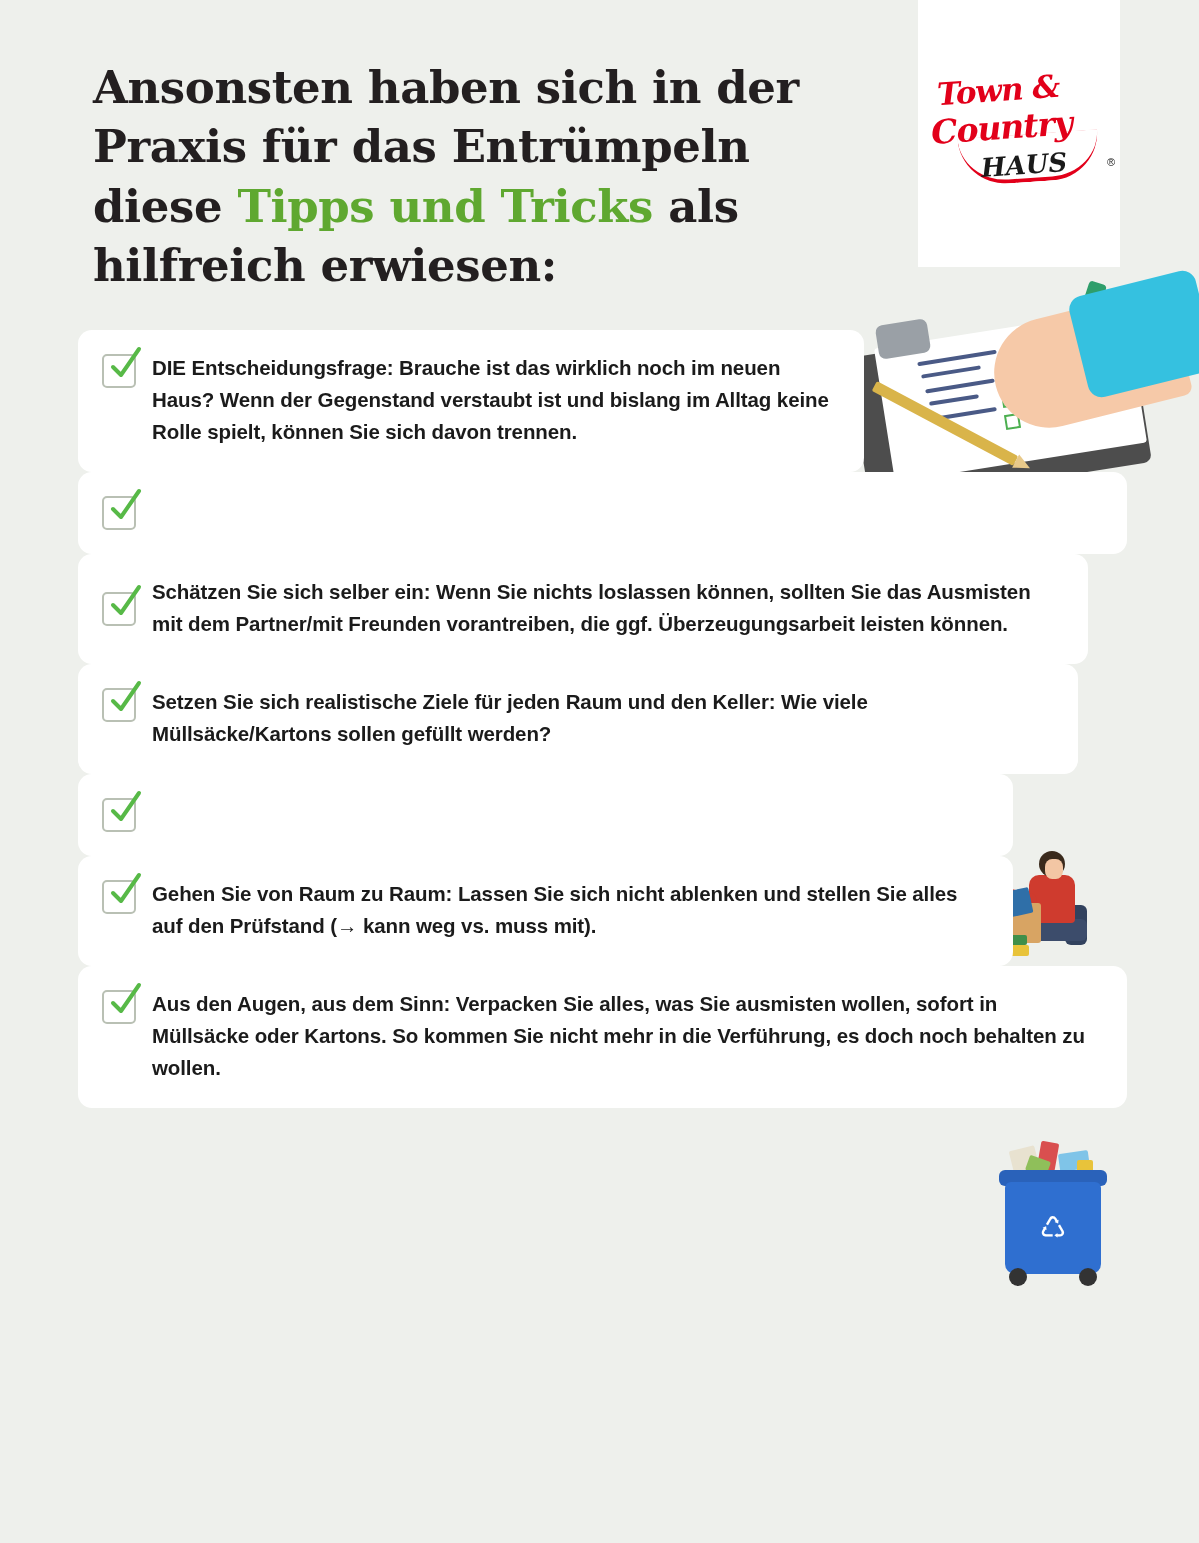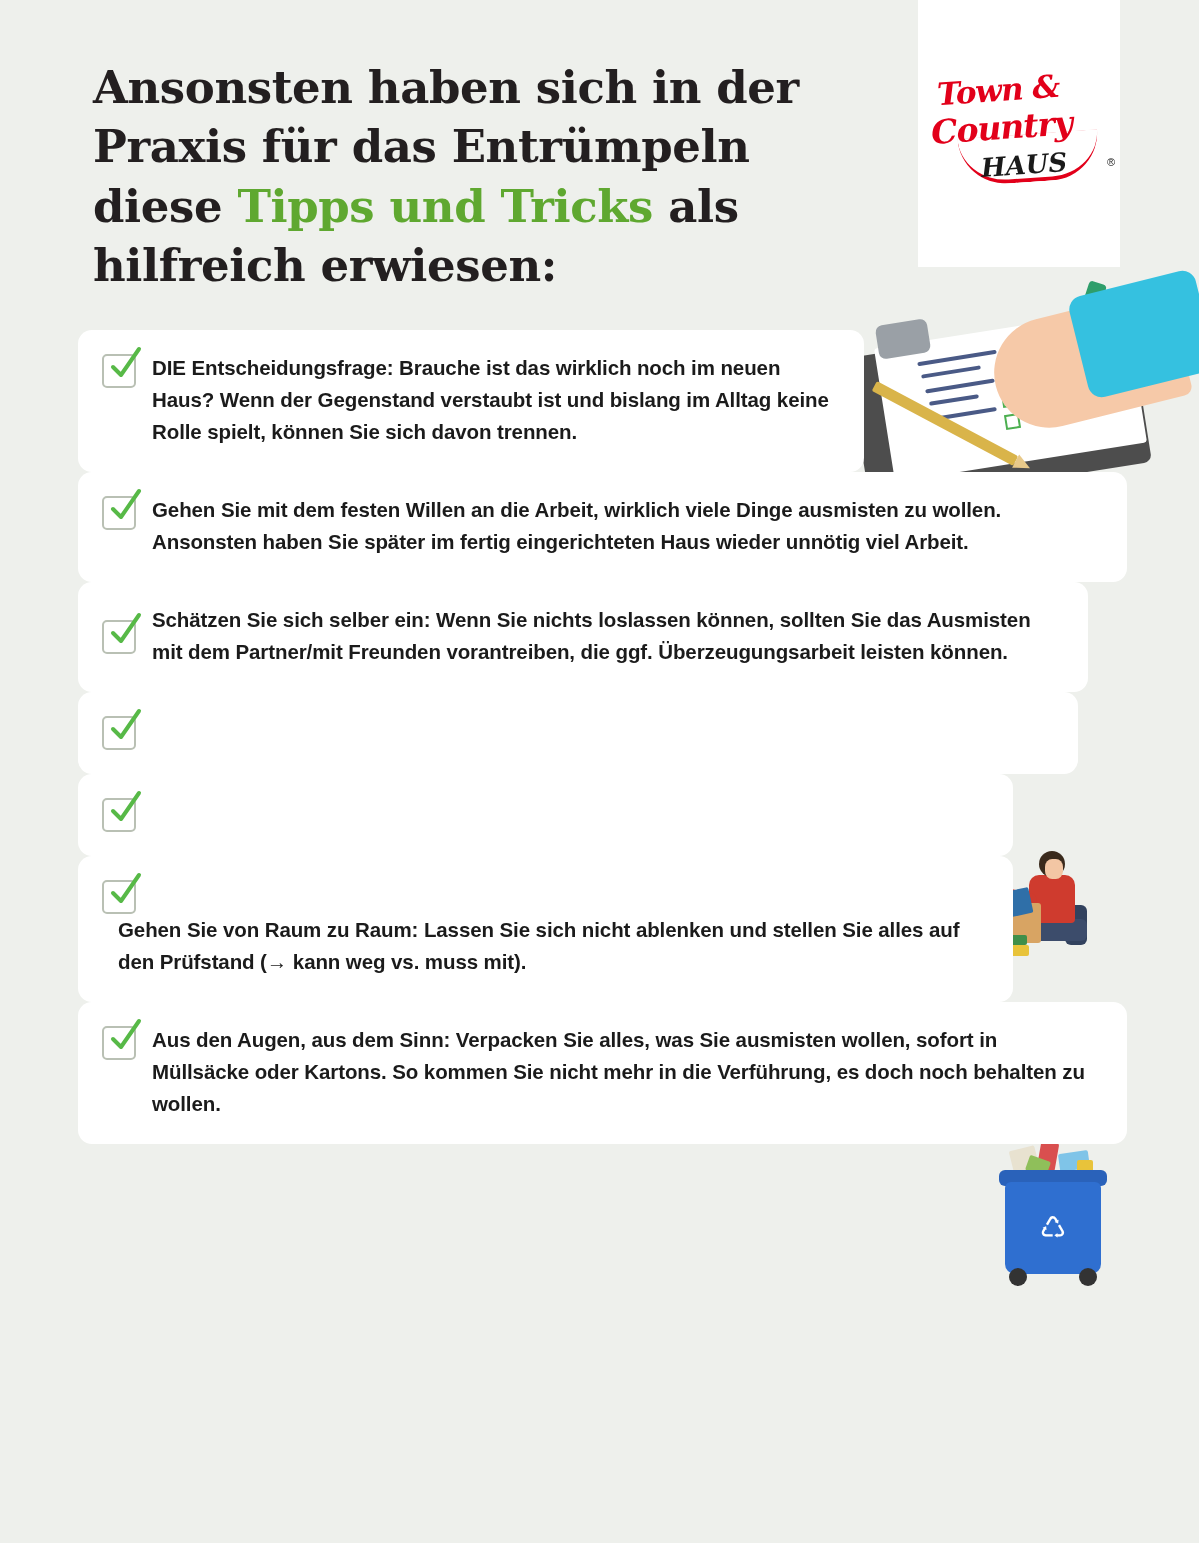--- a/index.html
+++ b/index.html
@@ -151,21 +151,21 @@
     height: 36px;
     overflow: visible;
   }
 
   
   .card.c1 { width: 786px; }
   .card.c2 { width: 1049px; }
   .card.c3 { width: 1010px; align-items: center; }
   .card.c4 { width: 1000px; }
   .card.c5 { width: 935px; }
-  .card.c6 { width: 935px; flex-direction: column; }
+  .card.c6 { width: 935px; }
   .card.c7 { width: 1049px; }
 
   
   .illus { position: absolute; z-index: 1; }
 
   
   .clipboard-wrap {
     top: 310px;
     right: 22px;
     width: 330px;
@@ -391,38 +391,38 @@
     </span>
     <div class="card-text">DIE Entscheidungsfrage: Brauche ist das wirklich noch im neuen Haus? Wenn der Gegenstand verstaubt ist und bislang im Alltag keine Rolle spielt, können Sie sich davon trennen.</div>
   </div>
 
   <div class="card c2">
     <span class="checkbox">
       <svg viewBox="0 0 36 36">
           <path d="M6 20 L14 28 L32 2" fill="none" stroke="#57b947" stroke-width="4" stroke-linecap="round" stroke-linejoin="round"></path>
         </svg>
     </span>
-    <div class="card-text">Gehen Sie mit dem festen Willen an die Arbeit, wirklich viele Dinge ausmisten zu wollen. Ansonsten haben Sie später im fertig eingerichteten Haus wieder unnötig viel Arbeit.</div>
   </div>
 
   <div class="card c3">
     <span class="checkbox">
       <svg viewBox="0 0 36 36">
           <path d="M6 20 L14 28 L32 2" fill="none" stroke="#57b947" stroke-width="4" stroke-linecap="round" stroke-linejoin="round"></path>
         </svg>
     </span>
     <div class="card-text">Schätzen Sie sich selber ein: Wenn Sie nichts loslassen können, sollten Sie das Ausmisten mit dem Partner/mit Freunden vorantreiben, die ggf. Überzeugungsarbeit leisten können.</div>
   </div>
 
   <div class="card c4">
     <span class="checkbox">
       <svg viewBox="0 0 36 36">
           <path d="M6 20 L14 28 L32 2" fill="none" stroke="#57b947" stroke-width="4" stroke-linecap="round" stroke-linejoin="round"></path>
         </svg>
     </span>
+    <div class="card-text">Setzen Sie sich realistische Ziele für jeden Raum und den Keller: Wie viele Müllsäcke/Kartons sollen gefüllt werden?</div>
   </div>
 
   <div class="card c5">
     <span class="checkbox">
       <svg viewBox="0 0 36 36">
           <path d="M6 20 L14 28 L32 2" fill="none" stroke="#57b947" stroke-width="4" stroke-linecap="round" stroke-linejoin="round"></path>
         </svg>
     </span>
   </div>
 

